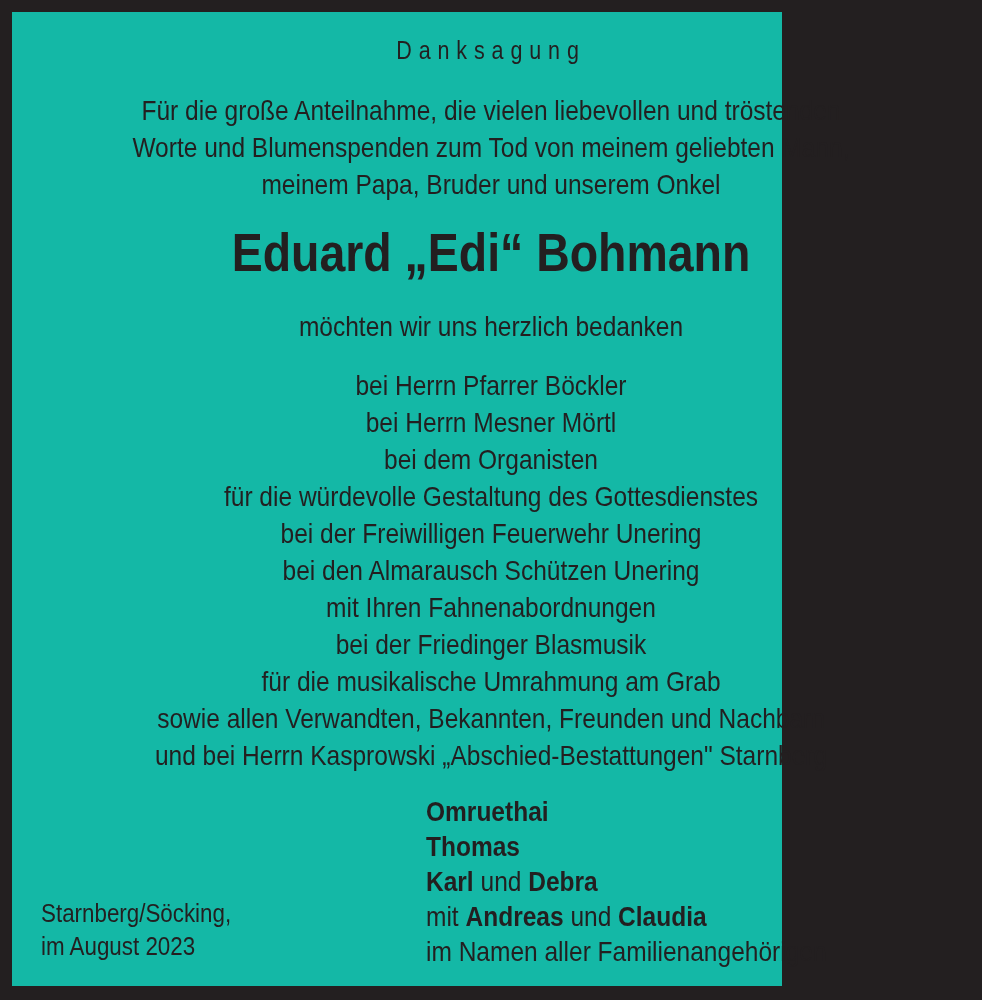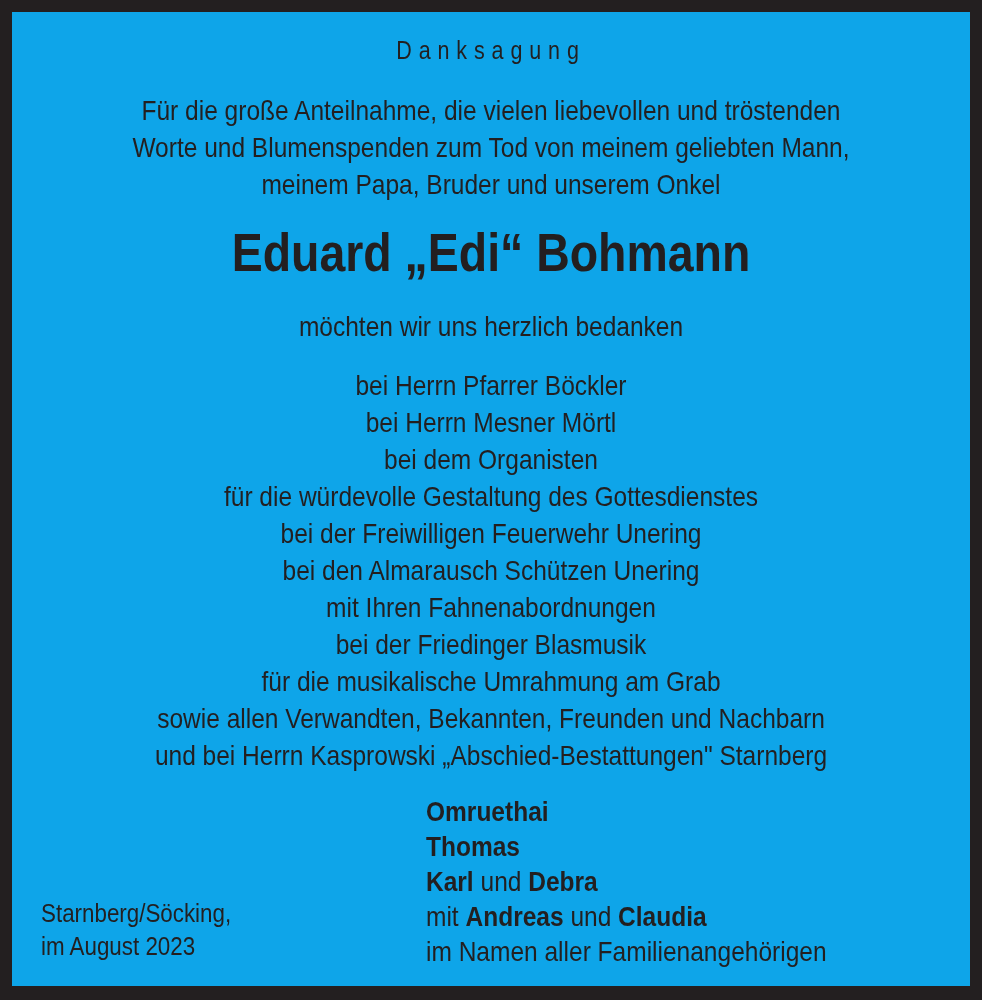--- a/index.html
+++ b/index.html
@@ -4,22 +4,22 @@
 <style>
   html, body { margin: 0; padding: 0; background: #231f20; }
   body { width: 982px; height: 1000px; overflow: hidden; }
   .frame {
     position: absolute; left: 0; top: 0;
     width: 982px; height: 1000px;
     background: #231f20;
   }
   .paper {
     position: absolute; left: 12px; top: 12px;
-    width: 958px; height: 974px;
-    background: #0ea5e9;
+    width: 770px; height: 974px;
+    background: #14b8a6;
     color: #231f20;
     font-family: "Liberation Sans Narrow", "Liberation Sans", "DejaVu Sans", sans-serif;
   }
   .c { position: absolute; left: 0; width: 958px; text-align: center; white-space: nowrap; }
   .heading {
     top: 24px; font-size: 25px; letter-spacing: 8px; font-weight: normal;
     transform: scaleX(0.86);
   }
   .intro { top: 80px; font-size: 28.5px; line-height: 37px; transform: scaleX(0.86); }
   .name {

